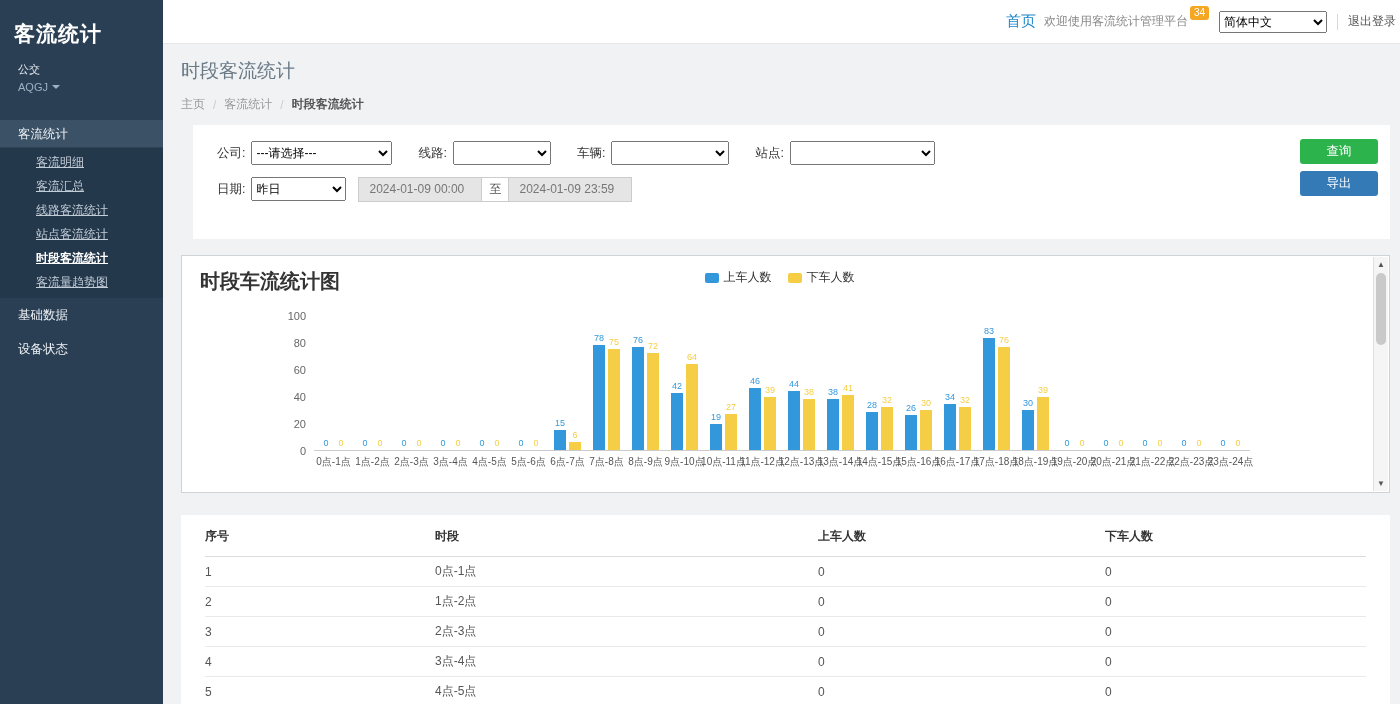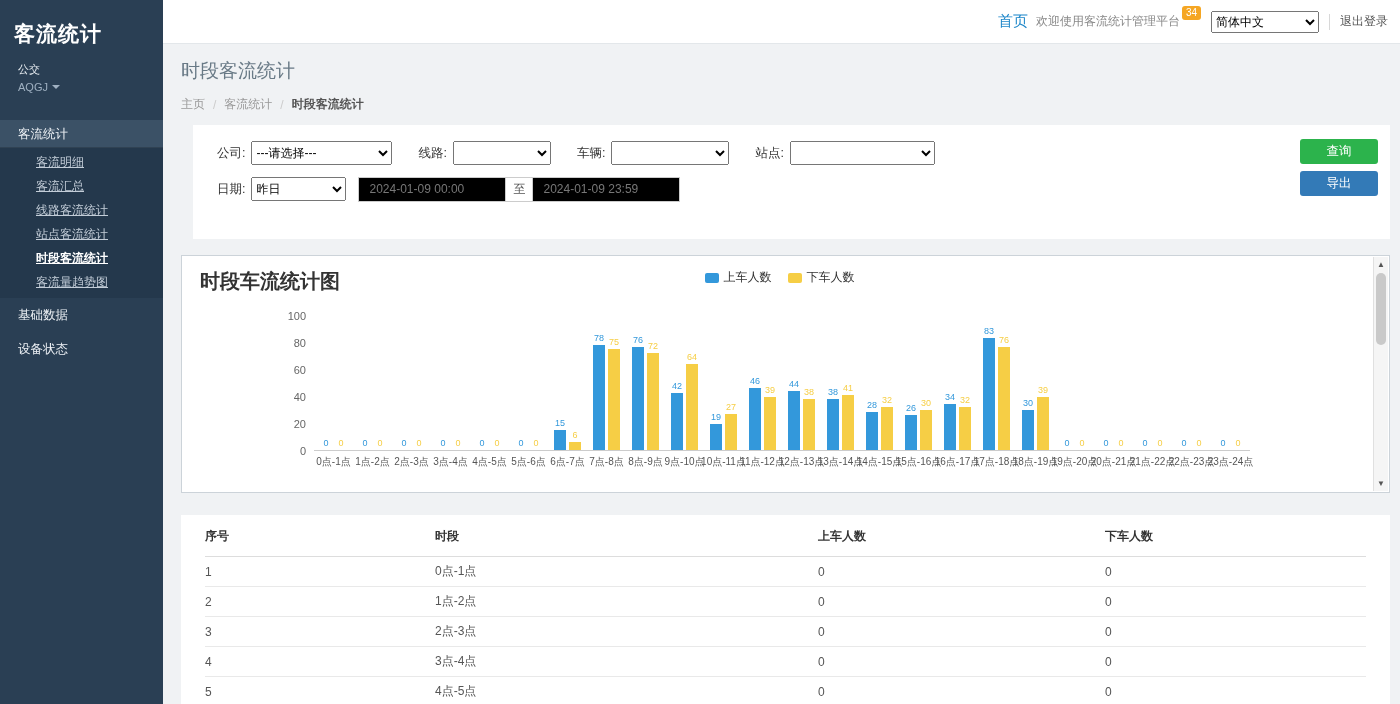--- a/index.html
+++ b/index.html
@@ -25,21 +25,21 @@
   .menu-section.plain { background:transparent; height:34px; line-height:34px; border-bottom:none; margin-top:0; }
   .submenu { background:#24384C; padding:2px 0 4px 0; }
   .menu-item { line-height:24px; padding-left:36px; font-size:12px; color:#c3cdd8; cursor:pointer; white-space:nowrap;text-decoration:underline; }
   .menu-item.active { color:#fff; font-weight:bold; }
 
   
   .main { flex:1; display:flex; flex-direction:column; min-width:0; }
 
   .topbar {
     height:44px; background:#fff; border-bottom:1px solid #e3e7ea;
-    display:flex; align-items:center; justify-content:flex-end; padding-right:12px; gap:0;
+    display:flex; align-items:center; justify-content:flex-end; padding-right:4px; gap:0;
   }
   .home-link { color:#1e87c9; font-size:15px; text-decoration:none; cursor:pointer; margin-right:8px; }
   .welcome { color:#888; font-size:12px; }
   .badge {
     background:#f5a623; color:#fff; font-size:10px; line-height:12px; padding:1px 4px;
     border-radius:3px; transform:translateY(-9px); display:inline-block; margin-left:2px; cursor:pointer;
   }
   .lang-select { margin-left:10px; width:108px; height:22px; font-size:12px; font-family:inherit; }
   .top-divider { width:1px; height:16px; background:#d8d8d8; margin:0 10px; }
   .logout-link { color:#555; font-size:12px; cursor:pointer; text-decoration:none; white-space:nowrap; }
@@ -57,21 +57,21 @@
   .filter-row:last-child { margin-bottom:0; }
   .f-label { font-size:12.5px; color:#333; margin-right:6px; white-space:nowrap; }
   .f-gap { margin-right:26px; }
   select { font-family:inherit; font-size:12px; height:24px; }
   .sel-company { width:141px; }
   .sel-line { width:98px; }
   .sel-vehicle { width:118px; }
   .sel-station { width:145px; }
   .sel-datepreset { width:95px; margin-right:12px; }
   .date-input {
-    width:148px; height:25px; border:1px solid #ccc; background:#000000; color:#777;
+    width:124px; height:25px; border:1px solid #ccc; background:#e5e5e5; color:#777;
     font-size:12px; font-family:inherit; padding:0 10px; outline:none;
   }
   .date-addon {
     width:26px; height:25px; border:1px solid #ccc; border-left:none; border-right:none;
     background:#fff; color:#555; font-size:12px; display:inline-flex; align-items:center; justify-content:center;
   }
   .btn { display:block; width:78px; height:25px; border:none; border-radius:3px; color:#fff; font-size:12.5px; cursor:pointer; font-family:inherit; }
   .btn-query { background:#2cb34c; position:absolute; right:12px; top:14px; }
   .btn-export { background:#337ab7; position:absolute; right:12px; top:46px; }
 

